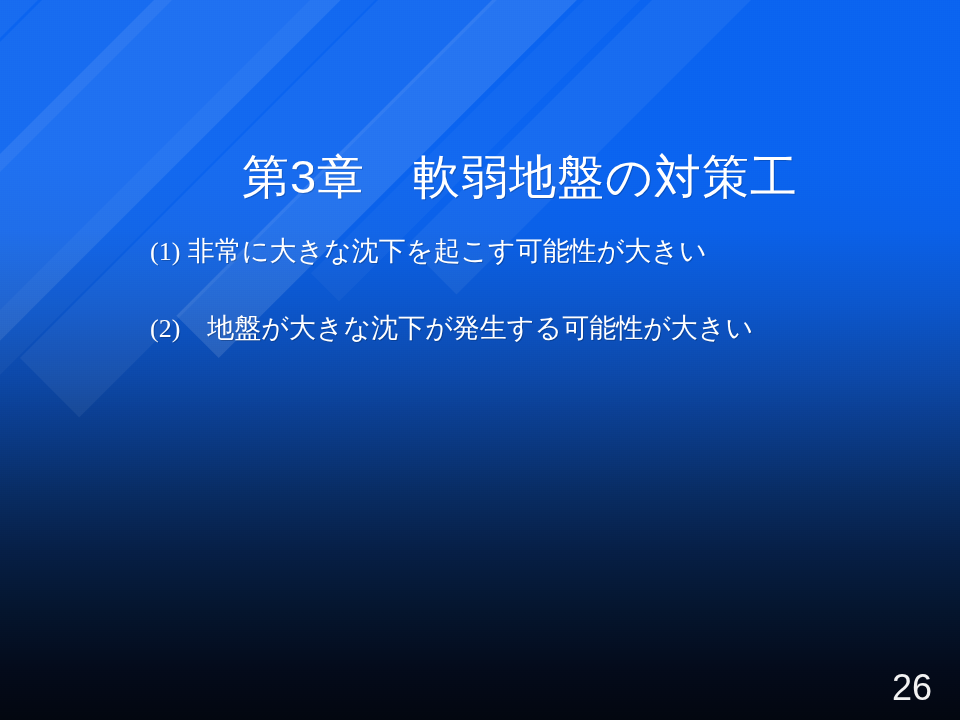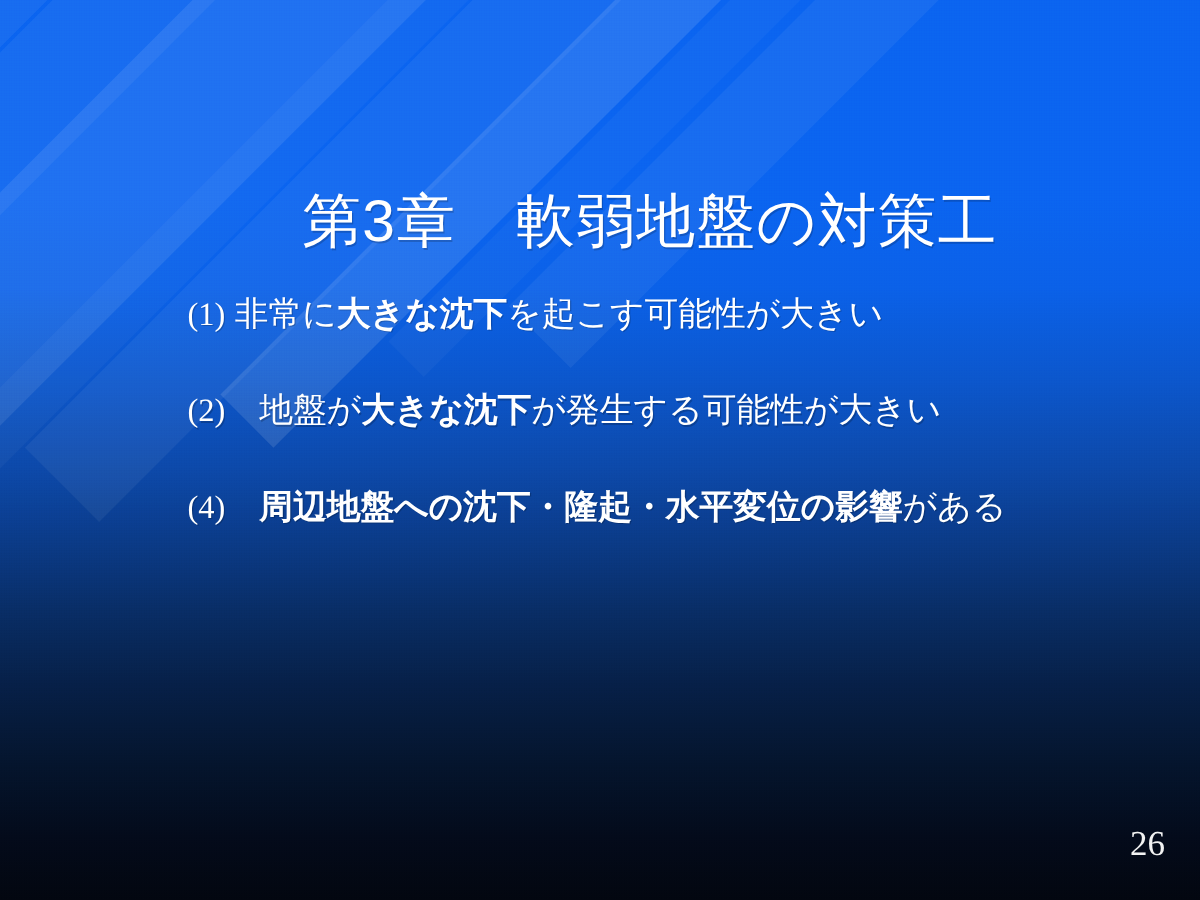--- a/index.html
+++ b/index.html
@@ -106,29 +106,29 @@
     text-shadow: 1px 1px 0 rgba(0,0,0,0.20);
   }
   .bullet-line:last-child { margin-bottom: 0; }
 
   .marker {
     font-family: "Liberation Serif", "DejaVu Serif", serif;
     font-weight: 400;
     font-size: 26px;
   }
   .txt-normal { font-weight: 400; }
-  .txt-strong { font-weight: 700; }
+  .txt-strong { font-weight: 400; }
 
   #page-number {
     position: absolute;
     right: 28px;
-    bottom: 30px;
+    bottom: 14px;
     color: #f2f2f2;
-    font-family: Liberation Serif, serif;
-    font-size: 28px;
+    font-family: Liberation Sans, sans-serif;
+    font-size: 36px;
     line-height: 1;
   }
 </style>
 </head>
 <body>
 
 <div id="slide">
 
   <div class="ribbons" id="ribbon-layer">
       <div class="ribbon faint" style="left: 130px; top: -240px; width: 34px; height: 700px;"></div>
@@ -144,19 +144,18 @@
 
   <div class="dither"></div>
 
   <div class="content">
 
     <h1 id="slide-title">第3章　軟弱地盤の対策工</h1>
 
     <div id="bullet-list">
         <div class="bullet-line"><span class="marker">(1)</span><span> </span><span class="txt-normal">非常に</span><span class="txt-strong">大きな沈下</span><span class="txt-normal">を起こす可能性が大きい</span></div>
         <div class="bullet-line"><span class="marker">(2)</span><span>　</span><span class="txt-normal">地盤が</span><span class="txt-strong">大きな沈下</span><span class="txt-normal">が発生する可能性が大きい</span></div>
-        <div class="bullet-line"><span class="marker">(4)</span><span>　</span><span class="txt-strong">周辺地盤への沈下・隆起・水平変位の影響</span><span class="txt-normal">がある</span></div>
       </div>
 
     <div id="page-number">26</div>
 
   </div>
 </div>
 
 </body></html>

